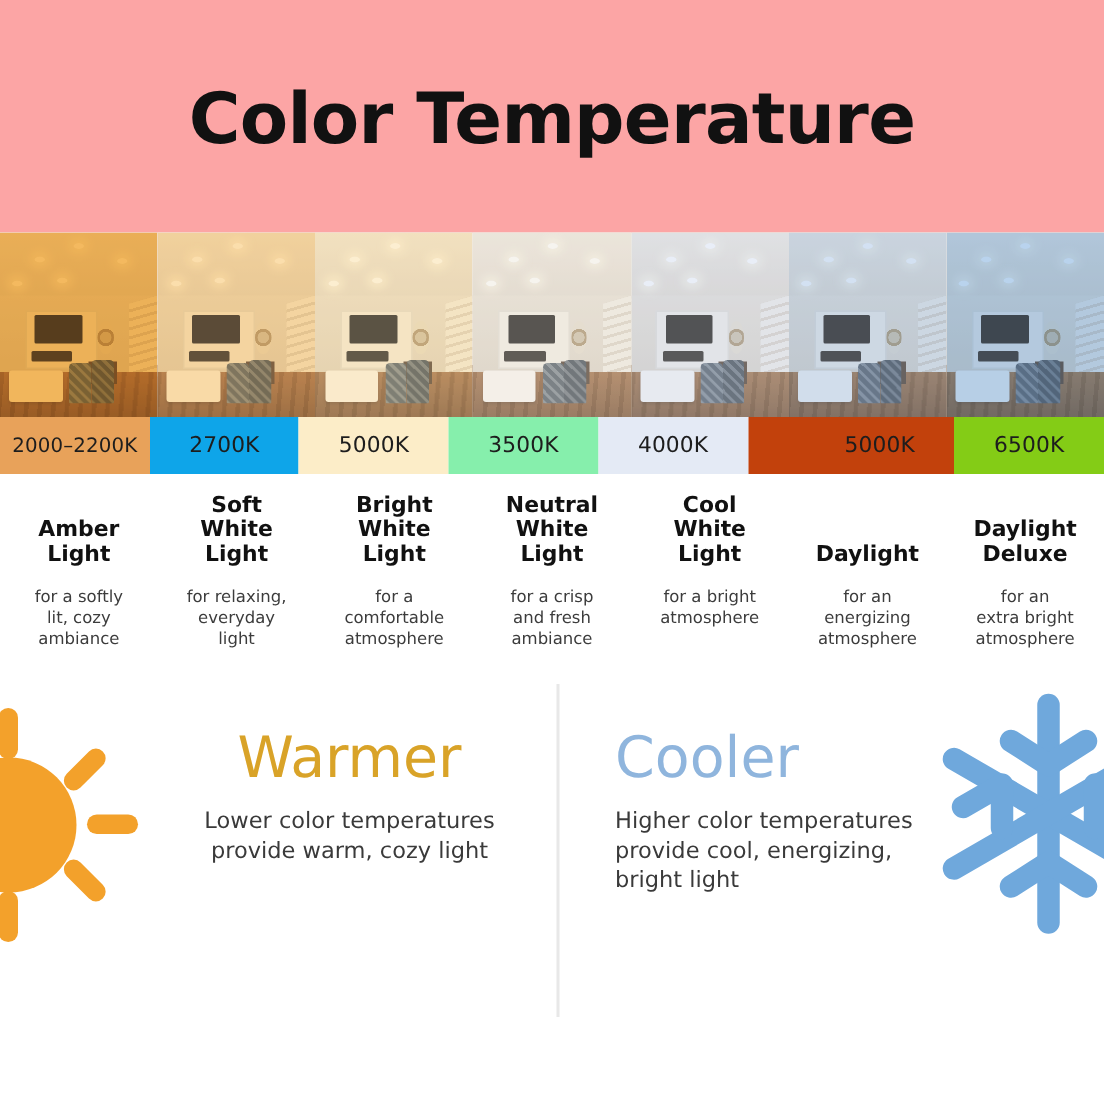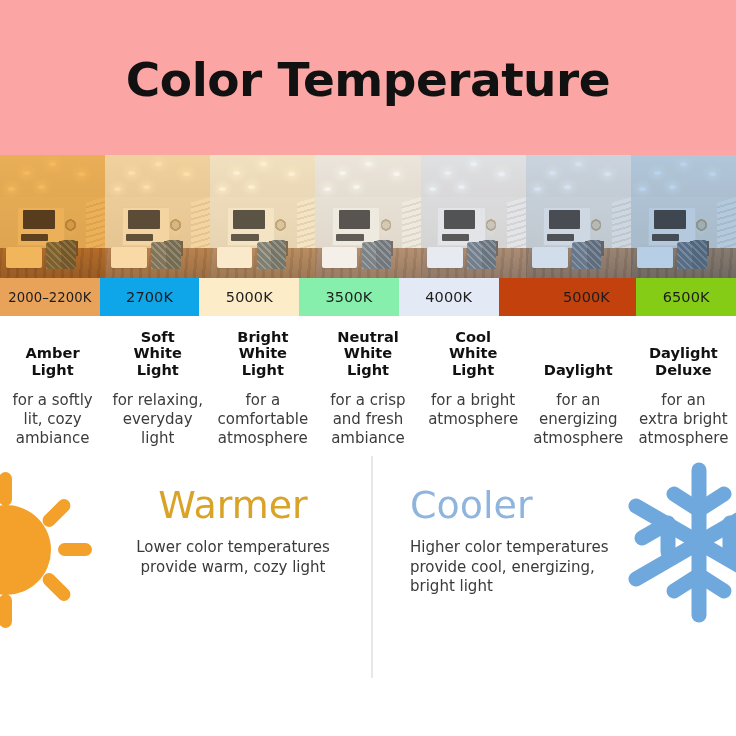--- a/index.html
+++ b/index.html
@@ -225,21 +225,21 @@
     width: 736px;
     height: 70px;
     padding-top: 13px;
     box-sizing: border-box;
   }
   .desc-cell {
     flex: 1 1 0;
     text-align: center;
     padding: 0 6px;
     box-sizing: border-box;
-    font-size: 15px;
+    font-size: 11px;
     color: #3c3c3c;
     line-height: 1.28;
   }
 
   
   .bottom {
     position: relative;
     width: 736px;
     height: 260px;
   }

